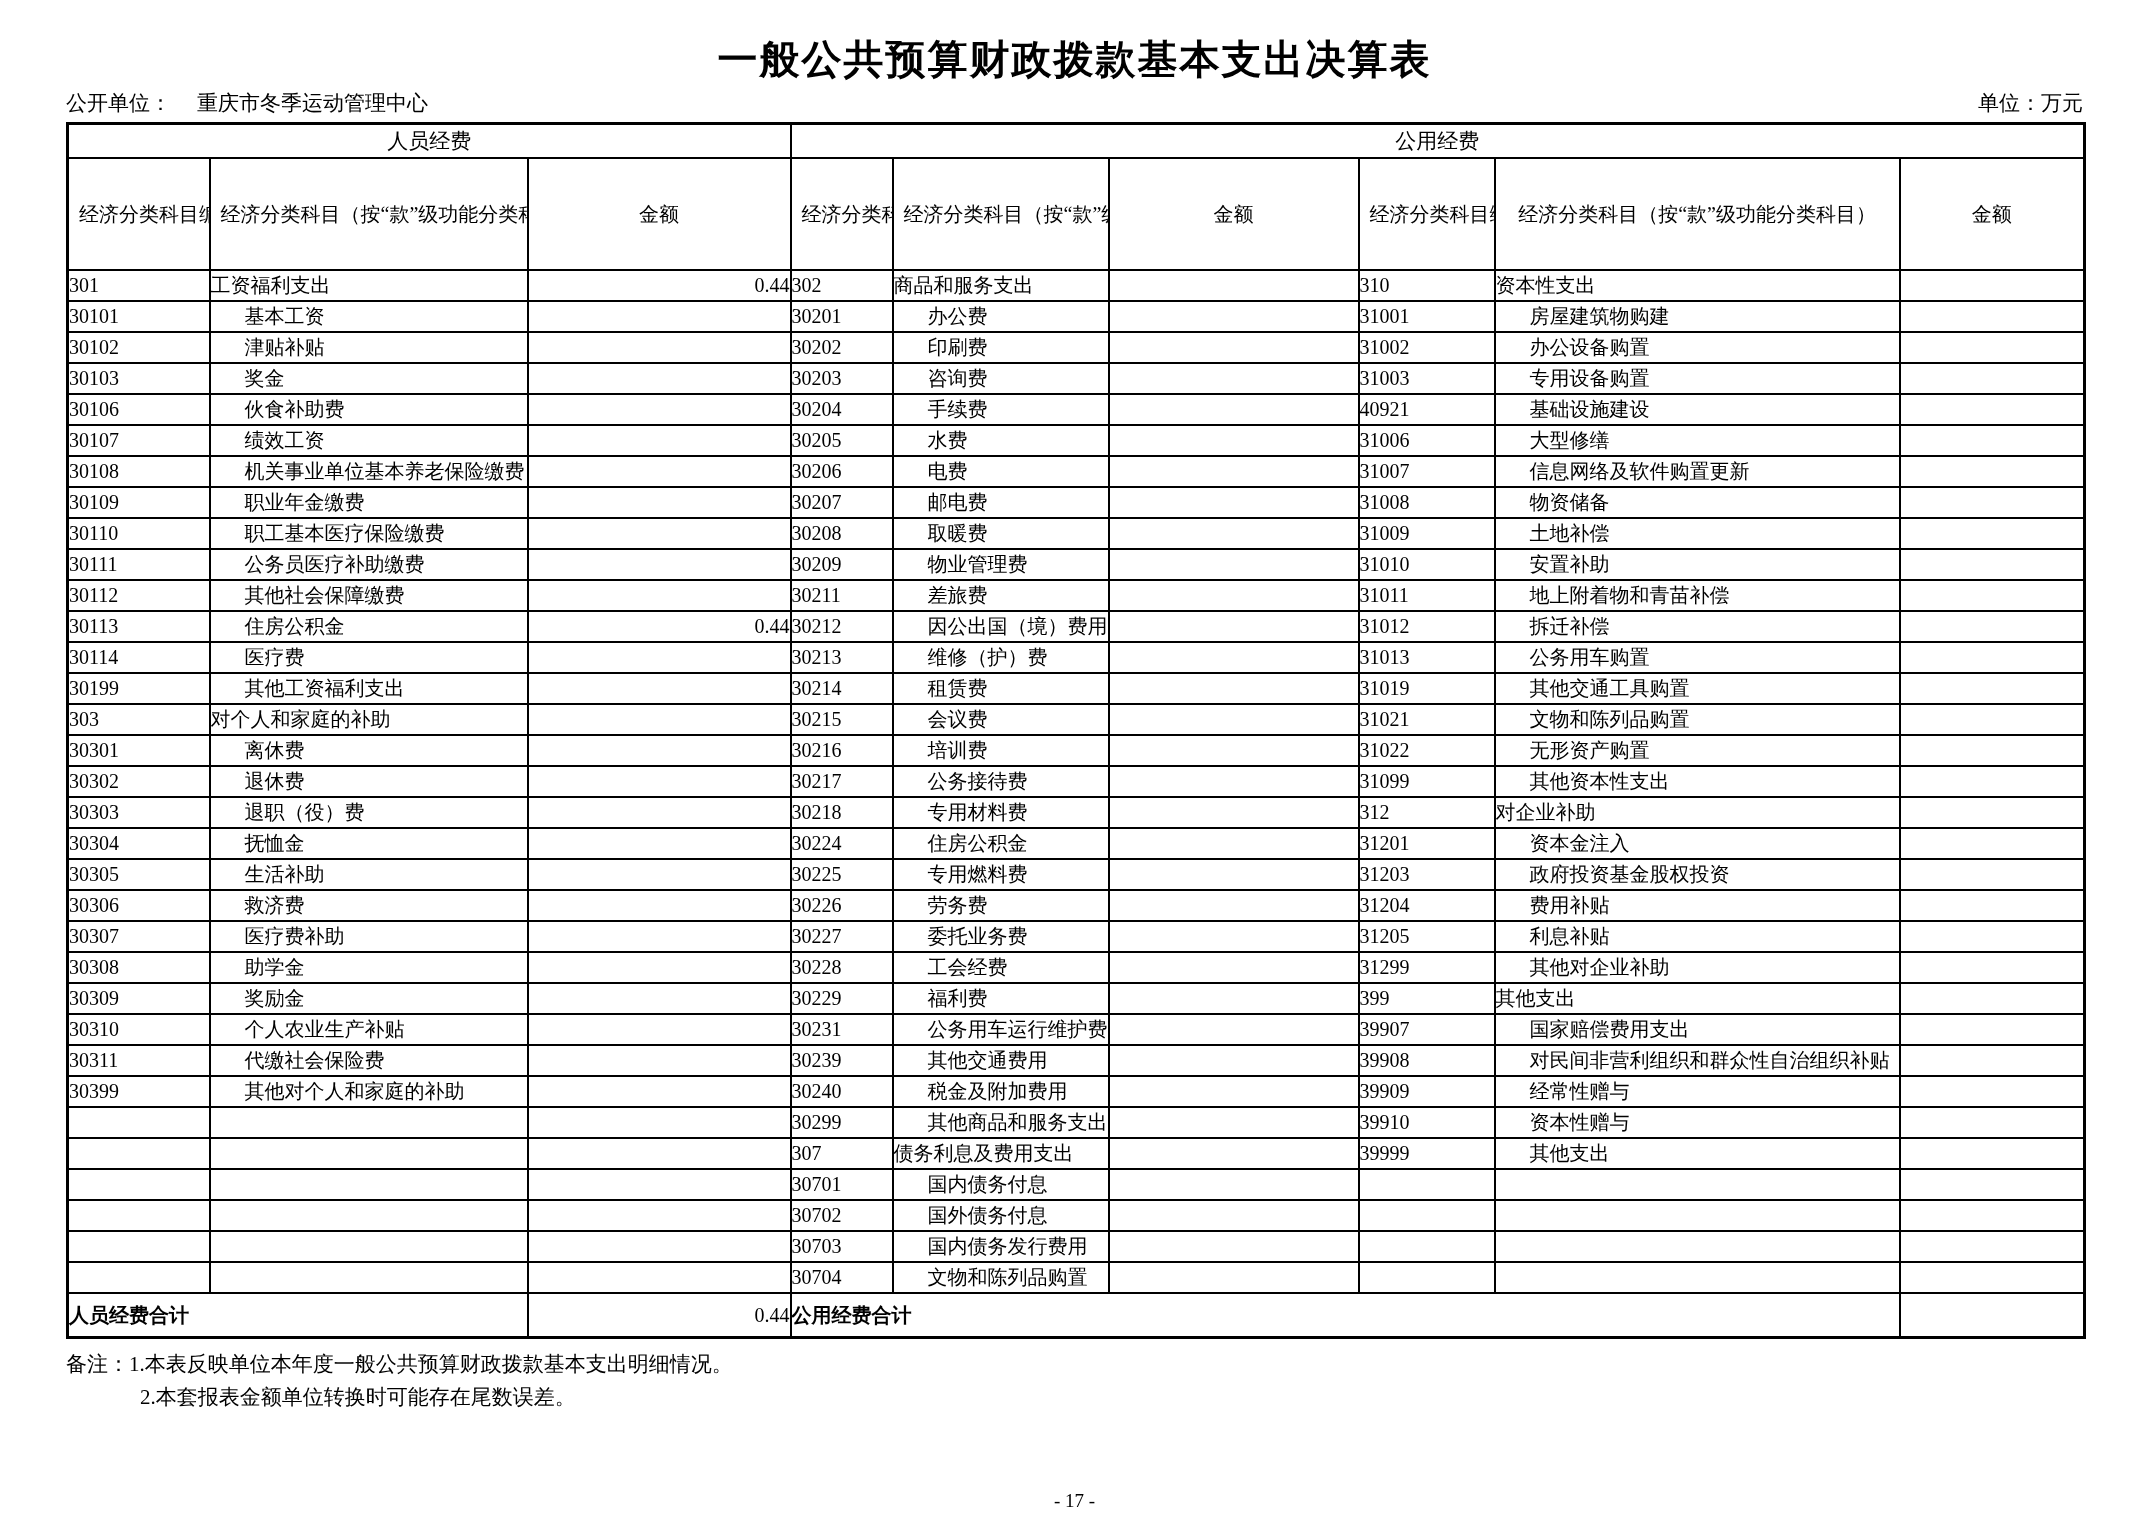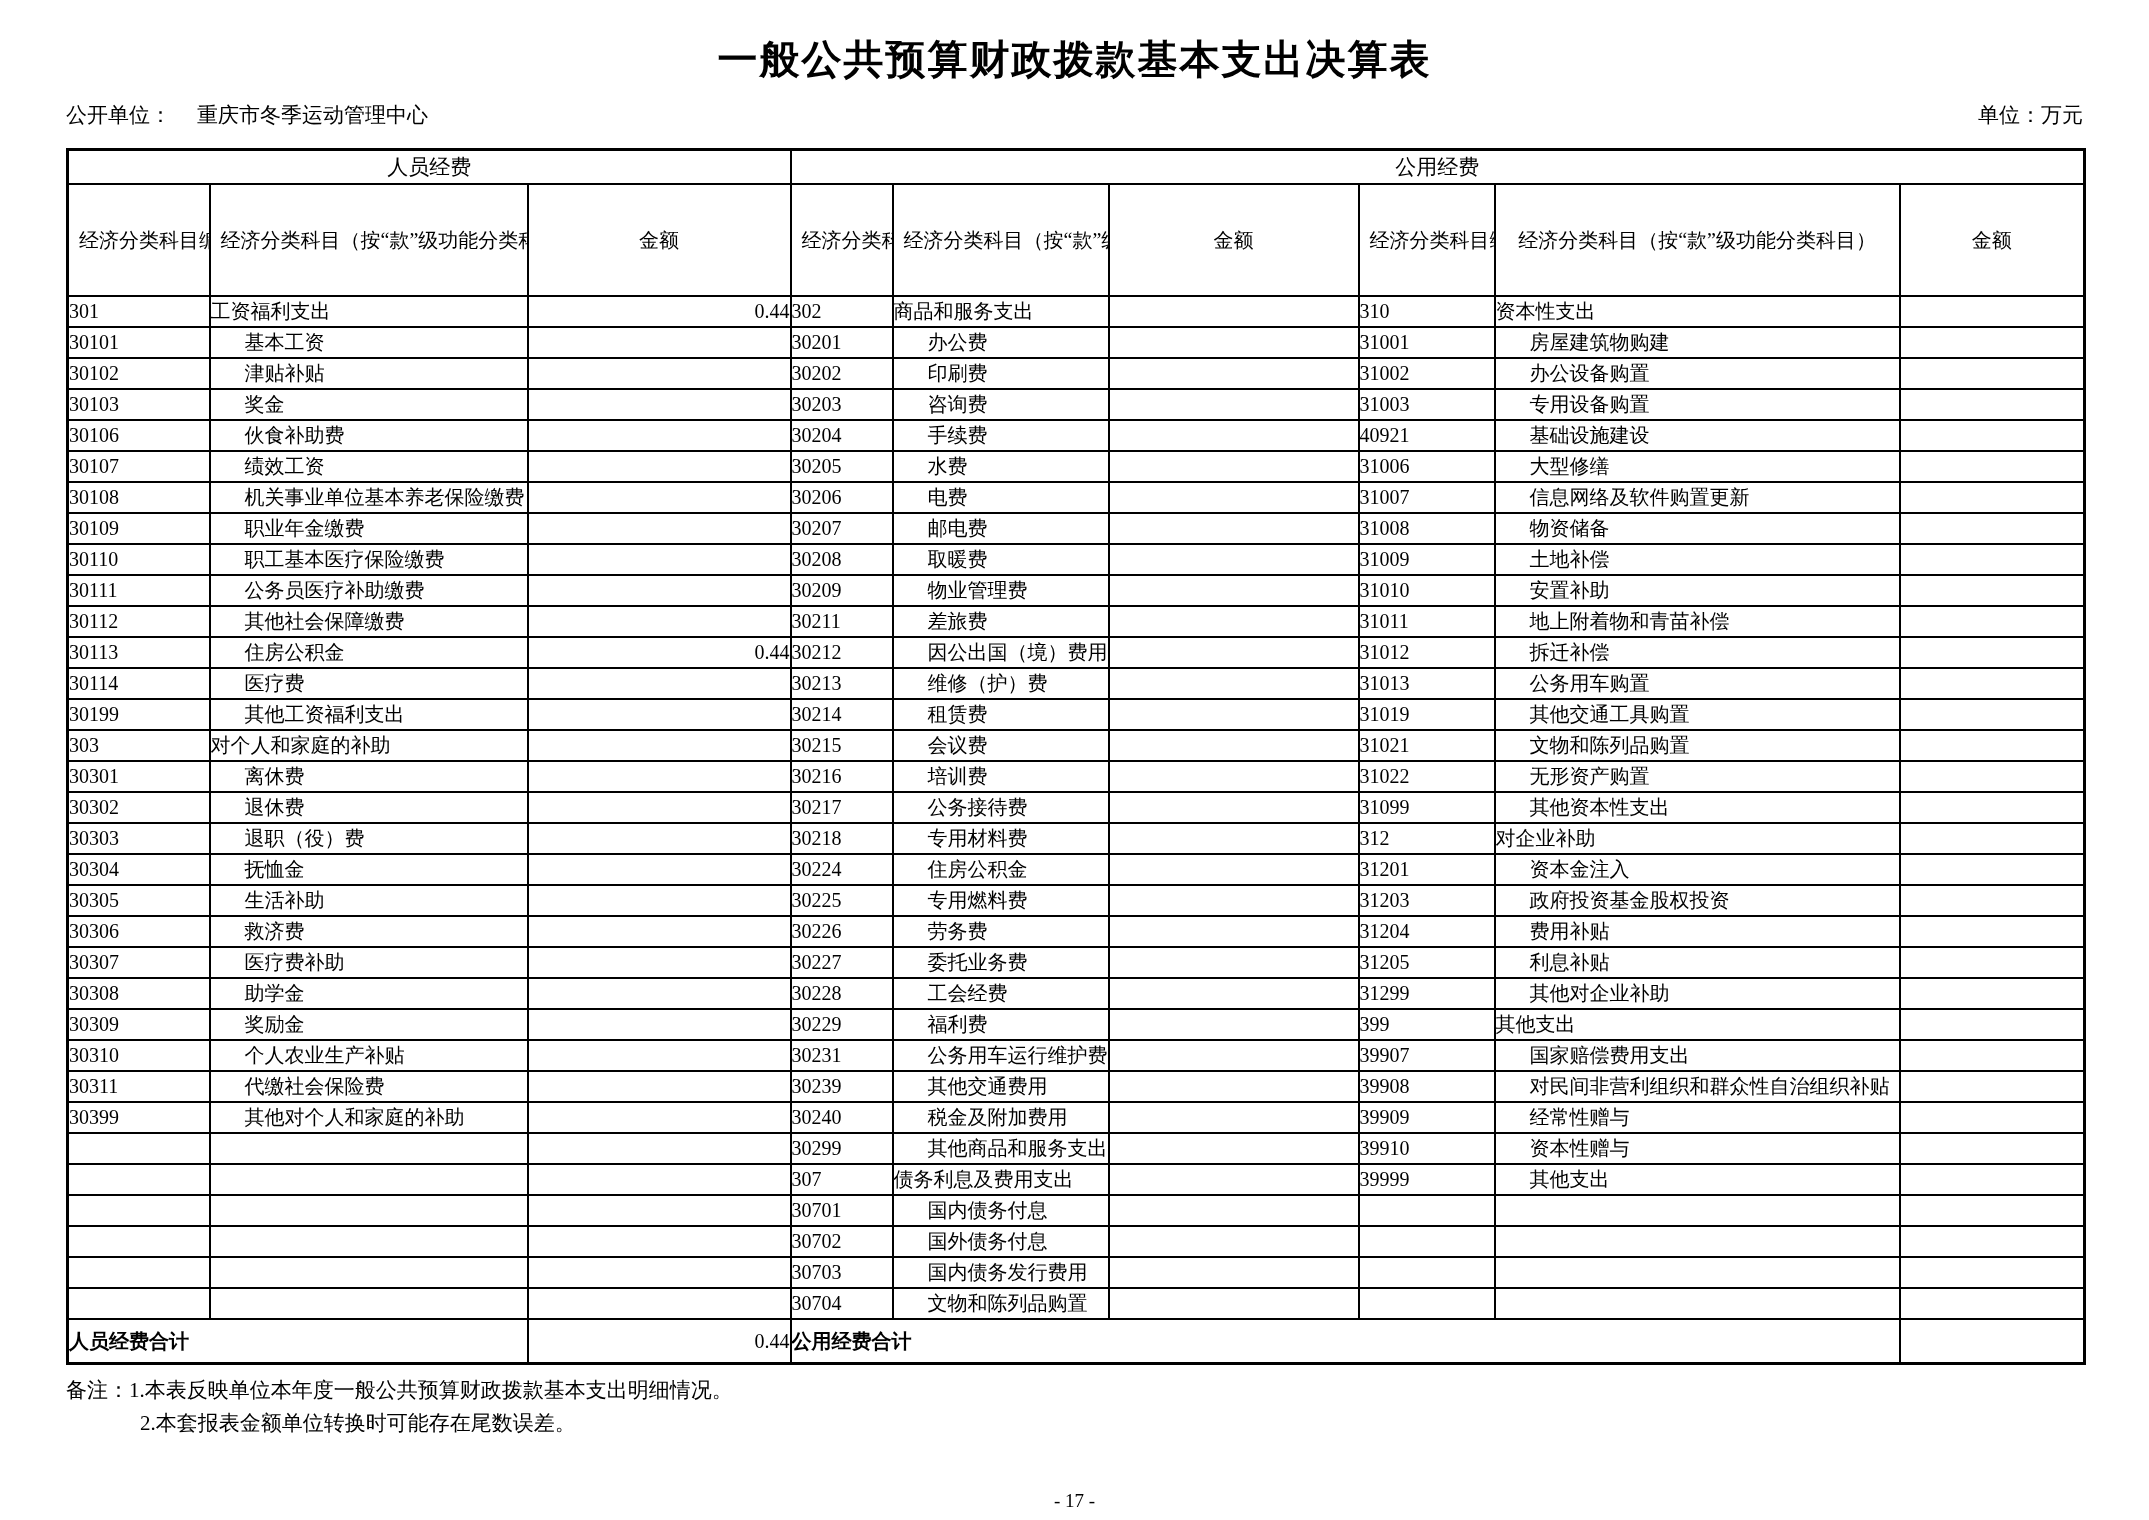--- a/index.html
+++ b/index.html
@@ -9,25 +9,25 @@
     font-family:"Liberation Serif","DejaVu Serif",serif;
   }
   .page{padding:0 66px;}
   .title{
     margin-top:34px;text-align:center;font-size:40px;font-weight:bold;
     letter-spacing:2px;line-height:52px;
   }
   .sheet-code-line{text-align:right;font-size:21px;margin-top:12px;line-height:26px;}
   .meta-line{
     display:flex;justify-content:space-between;align-items:flex-end;
-    font-size:21px;margin-top:16px;line-height:27px;
+    font-size:21px;margin-top:4px;line-height:27px;
   }
   .meta-left .label{margin-right:26px;}
   table.budget{
-    width:2017px;border-collapse:collapse;table-layout:fixed;margin-top:19px;
+    width:2017px;border-collapse:collapse;table-layout:fixed;margin-top:5px;
     border:3px solid #000;
   }
   table.budget th, table.budget td{
     border:2px solid #000;font-size:20px;font-weight:normal;
     overflow:hidden;white-space:nowrap;padding:0;
   }
   thead th{font-weight:bold;text-align:center;white-space:normal;}
   tr.group-row th{height:32px;font-size:21px;}
   tr.cols-row th{height:110px;line-height:30px;padding:0 10px;}
   tbody td{height:29px;}

